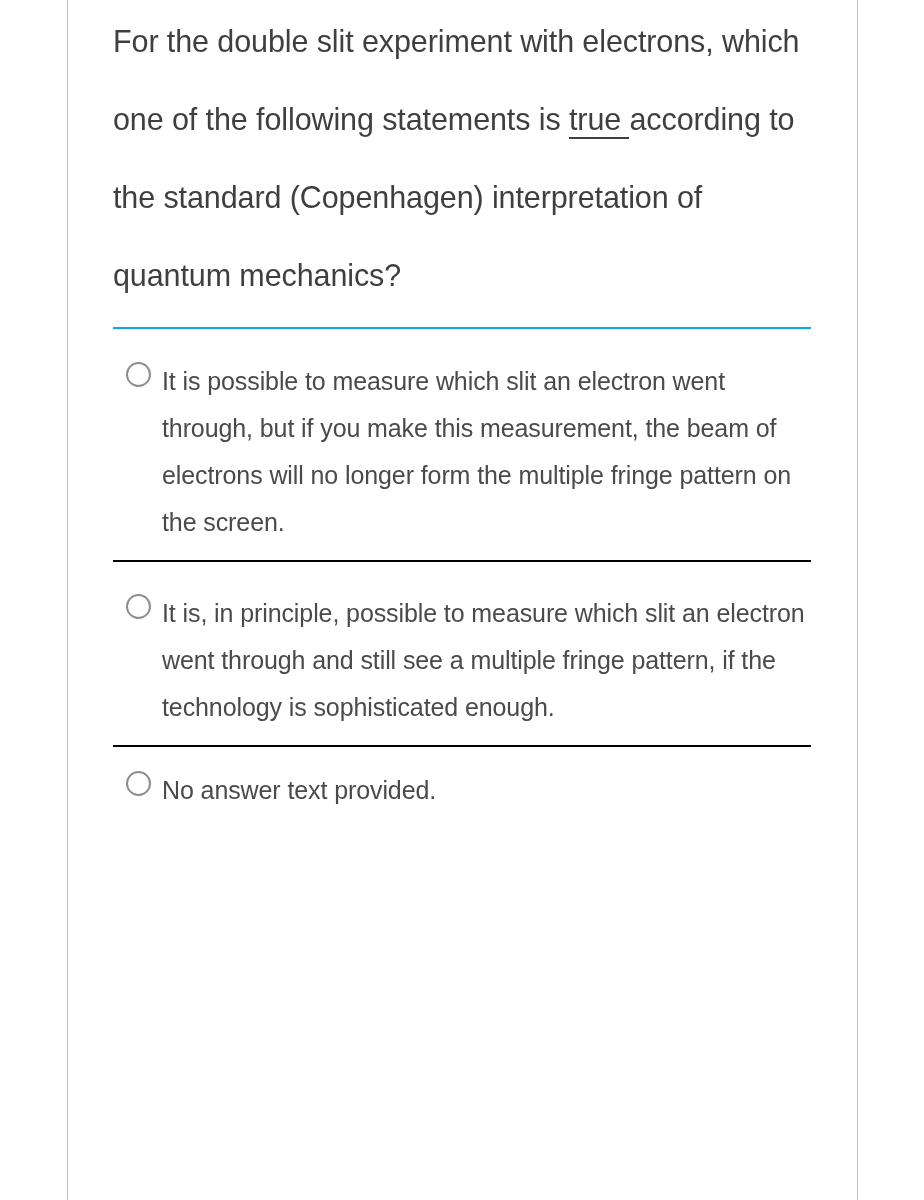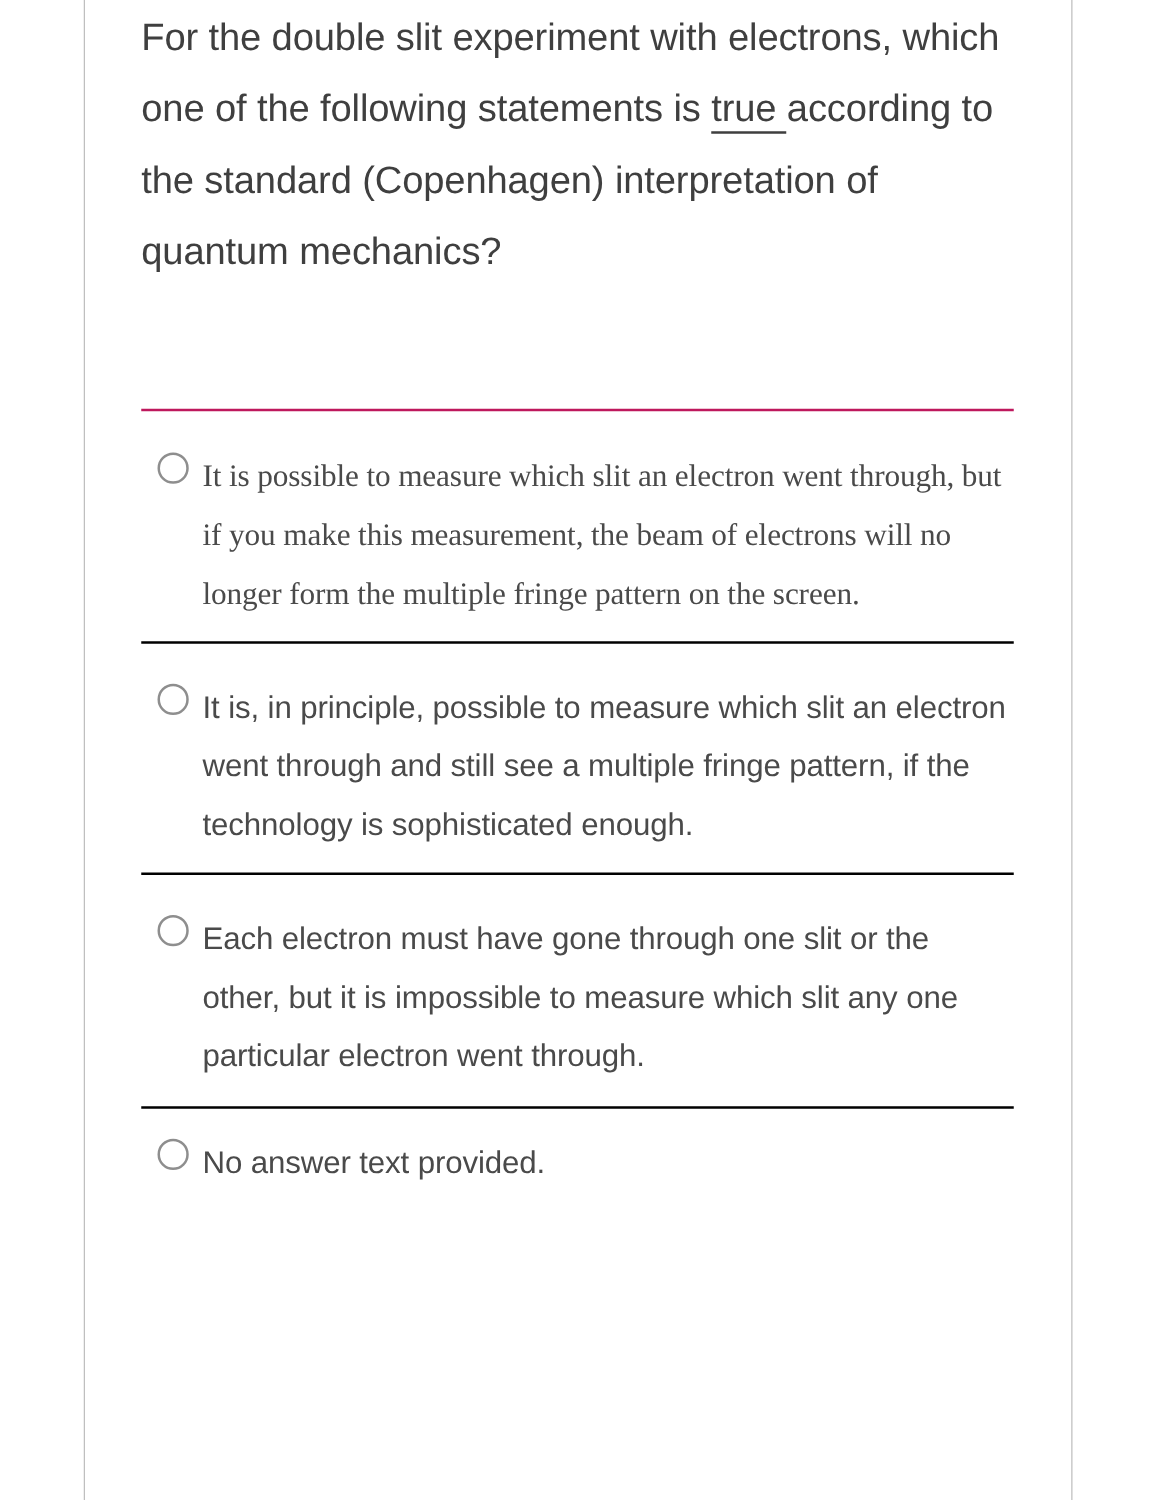--- a/index.html
+++ b/index.html
@@ -62,21 +62,21 @@
     height: 1200px;
     padding: 0;
   }
 
   #question-text {
     position: absolute;
     left: 45px;
     top: 2px;
     width: 700px;
     font-size: 30.5px;
-    line-height: 57px;
+    line-height: 78px;
     color: #3f3f3f;
     letter-spacing: -0.1px;
     font-weight: 400;
   }
   #question-text .emph-true {
     border-bottom: 2px solid #3f3f3f;
     padding-bottom: 1px;
   }
 
   
@@ -87,22 +87,21 @@
     width: 698px;
   }
 
   .option-row {
     position: relative;
     border-top: 2px solid #000000;
     padding: 30px 0 18px 0;
     display: block;
   }
   .option-row:first-child {
-    border-top: 2px solid #be185d;
-    font-family: Liberation Serif, serif;
+    border-top: 2px solid #0ea5e9;
   }
 
   .option-inner {
     position: relative;
     padding-left: 49px;
     min-height: 30px;
   }
 
   .radio-icon {
     position: absolute;
@@ -154,26 +153,20 @@
         </div>
       </div>
 
       <div class="option-row r2">
         <div class="option-inner">
           <span class="radio-icon"></span>
           <span class="option-label">It is, in principle, possible to measure which slit an electron went through and still see a multiple fringe pattern, if the technology is sophisticated enough.</span>
         </div>
       </div>
 
-      <div class="option-row r3">
-        <div class="option-inner">
-          <span class="radio-icon"></span>
-          <span class="option-label">Each electron must have gone through one slit or the other, but it is impossible to measure which slit any one particular electron went through.</span>
-        </div>
-      </div>
 
       <div class="option-row r4">
         <div class="option-inner">
           <span class="radio-icon"></span>
           <span class="option-label">No answer text provided.</span>
         </div>
       </div>
 
     </div>
   </div>

